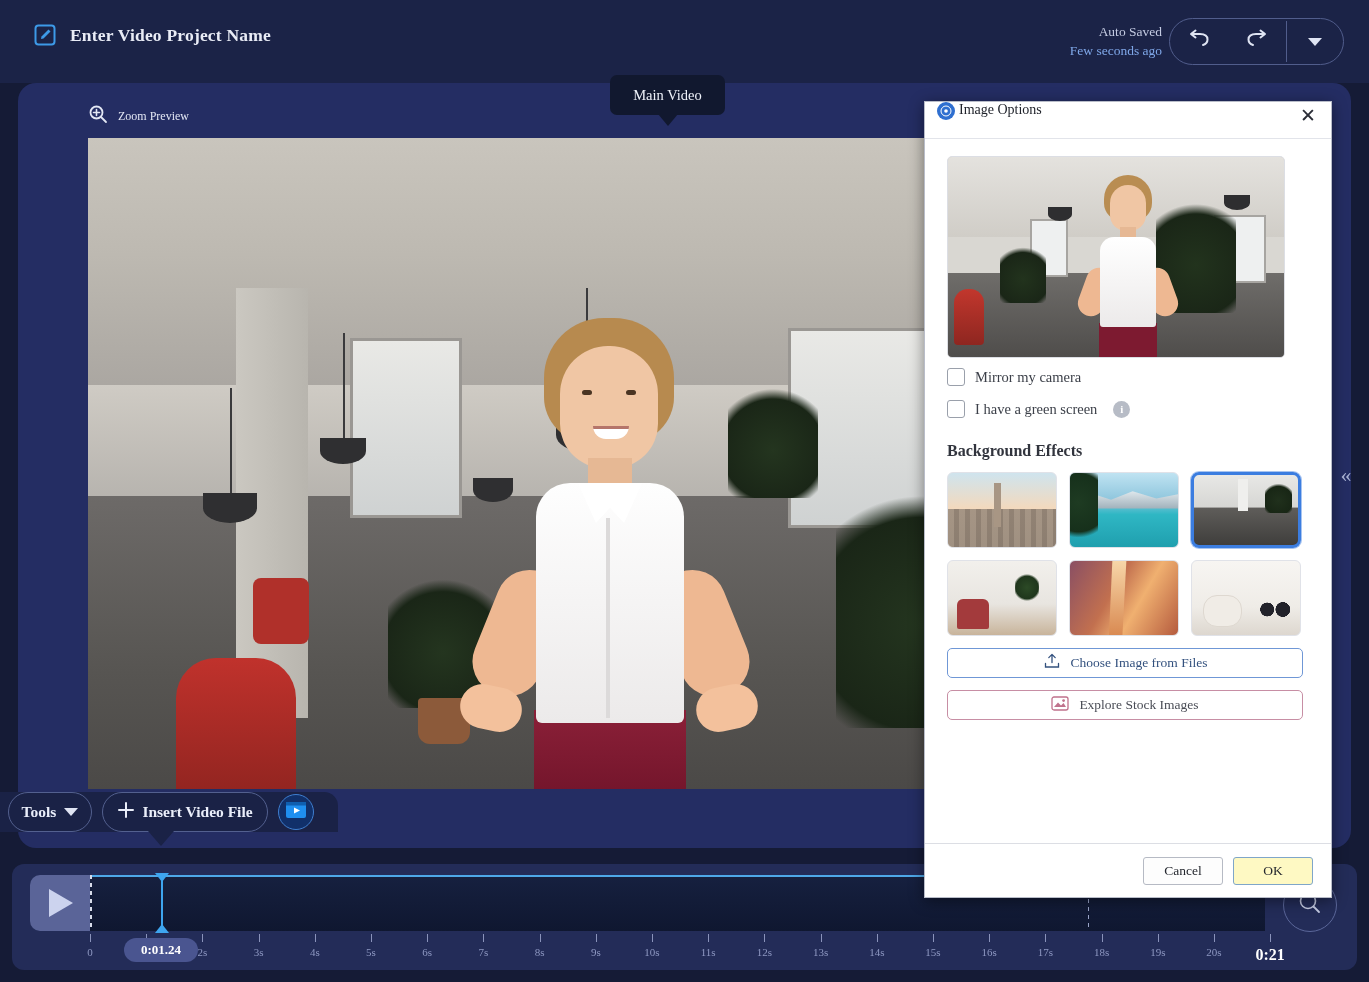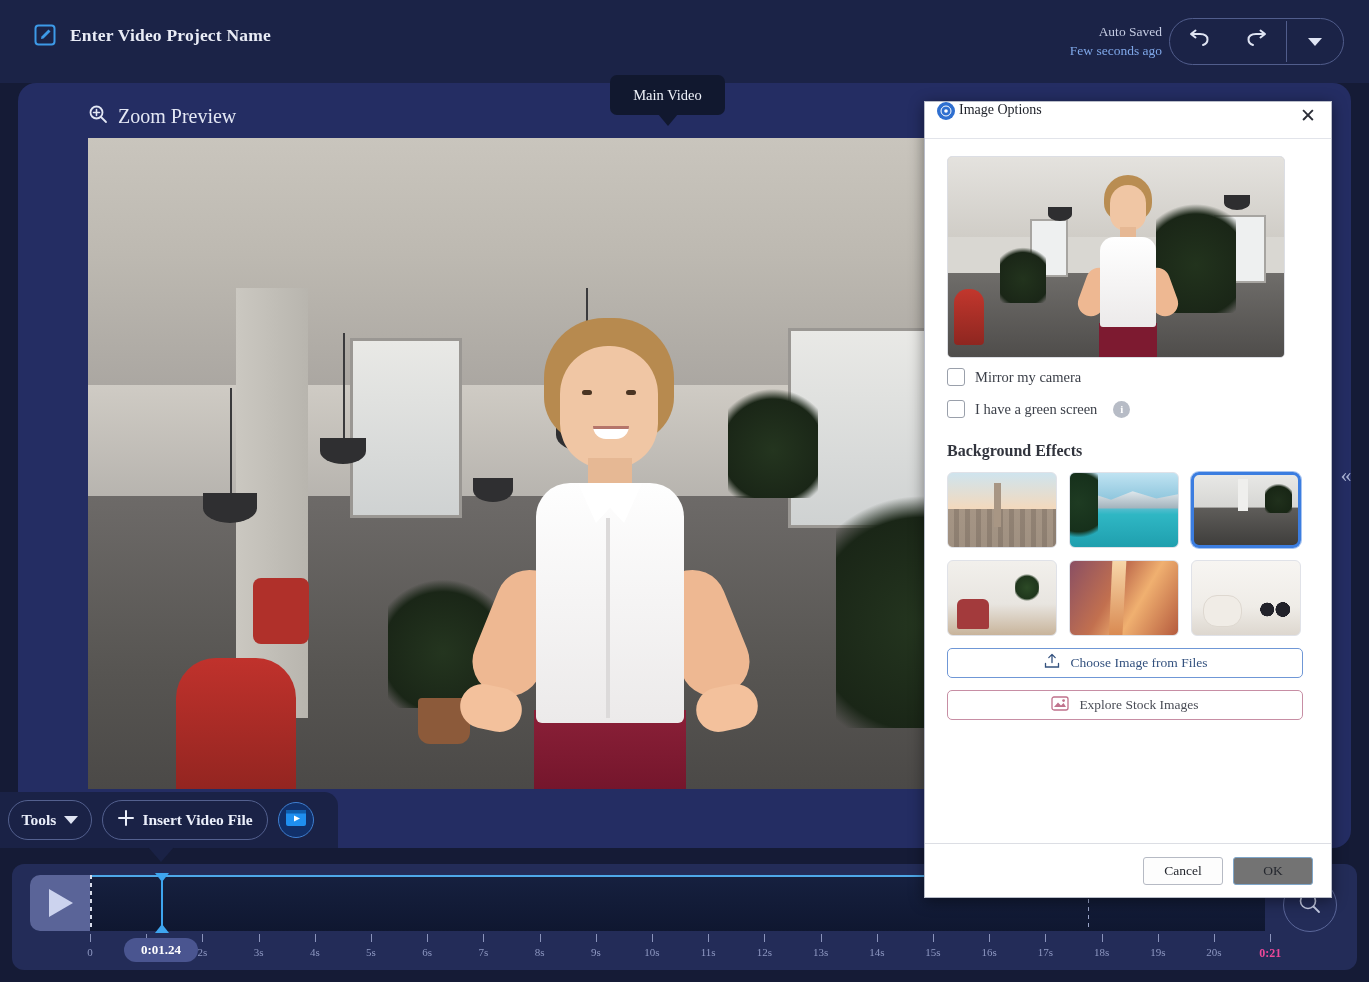--- a/index.html
+++ b/index.html
@@ -28,21 +28,21 @@
     border: 1px solid #515d8c; border-radius: 24px; display: flex; align-items: stretch; }
   .hist-btn { flex: 1; display: flex; align-items: center; justify-content: center; color: #dfe4f3; }
   .hist-div { width: 1px; background: #515d8c; margin: 2px 0; }
   .hist-caret { width: 56px; display: flex; align-items: center; justify-content: center; }
   .caret-dn { width: 0; height: 0; border-left: 7px solid transparent; border-right: 7px solid transparent; border-top: 8px solid #dfe4f3; }
 
   
   .stage { position: absolute; left: 18px; top: 83px; width: 1333px; height: 765px;
     background: #242d63; border-radius: 18px; }
   .zoom-prev { position: absolute; left: 88px; top: 104px; display: flex; align-items: center; gap: 10px; }
-  .zoom-prev .lbl { font-size: 20px; color: #e3e7f4; }
+  .zoom-prev .lbl { font-size: 12px; color: #e3e7f4; }
 
   .tooltip-main { position: absolute; left: 610px; top: 75px; width: 115px; height: 40px;
     background: #11182f; border-radius: 7px; display: flex; align-items: center; justify-content: center; }
   .tooltip-main span { color: #eef1f9; font-size: 14.5px; }
   .tooltip-main::after { content: ""; position: absolute; left: 48px; bottom: -11px;
     border-left: 10px solid transparent; border-right: 10px solid transparent; border-top: 12px solid #11182f; }
 
   
   .video { position: absolute; left: 88px; top: 138px; width: 836px; height: 651px; overflow: hidden; background: #b9b4ac; }
   .video .ceiling { position: absolute; left: 0; top: 0; width: 100%; height: 40%;
@@ -95,21 +95,21 @@
   .p-arm.r { left: 208px; top: 250px; width: 70px; height: 130px; border-radius: 34px; transform: rotate(-22deg); }
   .p-hand { position: absolute; width: 62px; height: 44px; background: #f3c19c; border-radius: 26px; }
   .p-hand.l { left: 0px; top: 368px; transform: rotate(12deg); }
   .p-hand.r { left: 236px; top: 368px; transform: rotate(-12deg); }
 
   
   .collapse { position: absolute; right: 8px; top: 440px; width: 30px; height: 70px;
     display: flex; align-items: center; justify-content: center; color: #aab3d4; font-size: 22px; }
 
   
-  .toolsbar { position: absolute; left: 0; top: 792px; width: 338px; height: 56px;
+  .toolsbar { position: absolute; left: 0; top: 792px; width: 338px; height: 40px;
     background: #1a2246; border-radius: 0 14px 0 0; display: flex; align-items: center; padding-left: 8px; gap: 10px; }
   .pill { border: 1px solid #53608f; border-radius: 22px; height: 40px; display: flex;
     align-items: center; justify-content: center; color: #eaeefa; font-size: 15.5px; font-weight: bold; }
   .pill.tools { width: 84px; gap: 8px; }
   .pill.insert { width: 166px; gap: 7px; }
   .vidbtn { width: 36px; height: 36px; border-radius: 50%; border: 1px solid #3f7fd0;
     background: #11306a; display: flex; align-items: center; justify-content: center; }
   .toolsbar::after { content: ""; position: absolute; left: 148px; bottom: -14px;
     border-left: 13px solid transparent; border-right: 13px solid transparent; border-top: 15px solid #1a2246; }
 
@@ -127,21 +127,21 @@
   .dashline { position: absolute; left: 1088px; top: 875px; width: 1px; height: 56px;
     background: repeating-linear-gradient(180deg,#9aa4c8 0 4px, transparent 4px 8px); }
   .playhead { position: absolute; left: 161px; top: 873px; width: 2px; height: 60px; background: #3ea5ef; }
   .ph-cap { position: absolute; left: -6px; width: 14px; height: 9px; background: #3ea5ef;
     clip-path: polygon(0 0, 100% 0, 50% 100%); }
   .ph-cap.top { top: 0; }
   .ph-cap.bot { top: 51px; transform: rotate(180deg); }
   .ruler { position: absolute; left: 90px; top: 934px; width: 1180px; height: 36px; }
   .tick { position: absolute; top: 0; width: 1px; height: 8px; background: #8a93bb; }
   .tlabel { position: absolute; top: 12px; font-size: 11px; color: #8e98c2; transform: translateX(-50%); }
-  .tlabel.strong { color: #ec4899; font-weight: bold; font-size: 12px; }
+  .tlabel.strong { color: #ffffff; font-weight: bold; font-size: 16px; }
   .zoom-circle { position: absolute; right: 32px; top: 878px; width: 54px; height: 54px;
     border: 1px solid #5b679a; border-radius: 50%; display: flex; align-items: center; justify-content: center; }
 
   
   .dialog { position: absolute; left: 924px; top: 101px; width: 408px; height: 797px;
     background: #ffffff; border: 1px solid #b9bdc9; box-shadow: 0 3px 14px rgba(0,0,0,.45); }
   .dlg-title { height: 37px; display: flex; align-items: flex-start; padding: 0 10px 0 12px;
     border-bottom: 1px solid #e2e4ea; }
   .dlg-ico { width: 18px; height: 18px; border-radius: 50%; background: #2f6fd0;
     display: flex; align-items: center; justify-content: center; margin-right: 4px; }
@@ -226,21 +226,21 @@
   .dlg-btn { margin-top: 12px; width: 356px; height: 30px; border-radius: 5px; background: #fff;
     display: flex; align-items: center; justify-content: center; gap: 10px; font-size: 13.5px; }
   .dlg-btn.stock { border: 1px solid #c78ea4; color: #4a4d56; }
   .dlg-btn.files { border: 1px solid #6f97d6; color: #33517e; }
   .dlg-foot { position: absolute; left: 0; bottom: 0; width: 100%; height: 54px;
     border-top: 1px solid #dcdee4; display: flex; align-items: center; justify-content: flex-end;
     gap: 10px; padding-right: 18px; }
   .foot-btn { width: 80px; height: 28px; border-radius: 3px; background: #fdfdfd;
     display: flex; align-items: center; justify-content: center; font-size: 13.5px; color: #25282f; }
   .foot-btn.cancel { border: 1px solid #b6bac4; }
-  .foot-btn.ok { border: 1px solid #7fa6c9; background: #737373; }
+  .foot-btn.ok { border: 1px solid #7fa6c9; background: #fef9c3; }
 </style>
 </head>
 <body>
 
 <div id="app">
 
   <div class="topbar">
     <div class="proj-wrap">
       <div class="proj-row">
         <span class="edit-icon">

